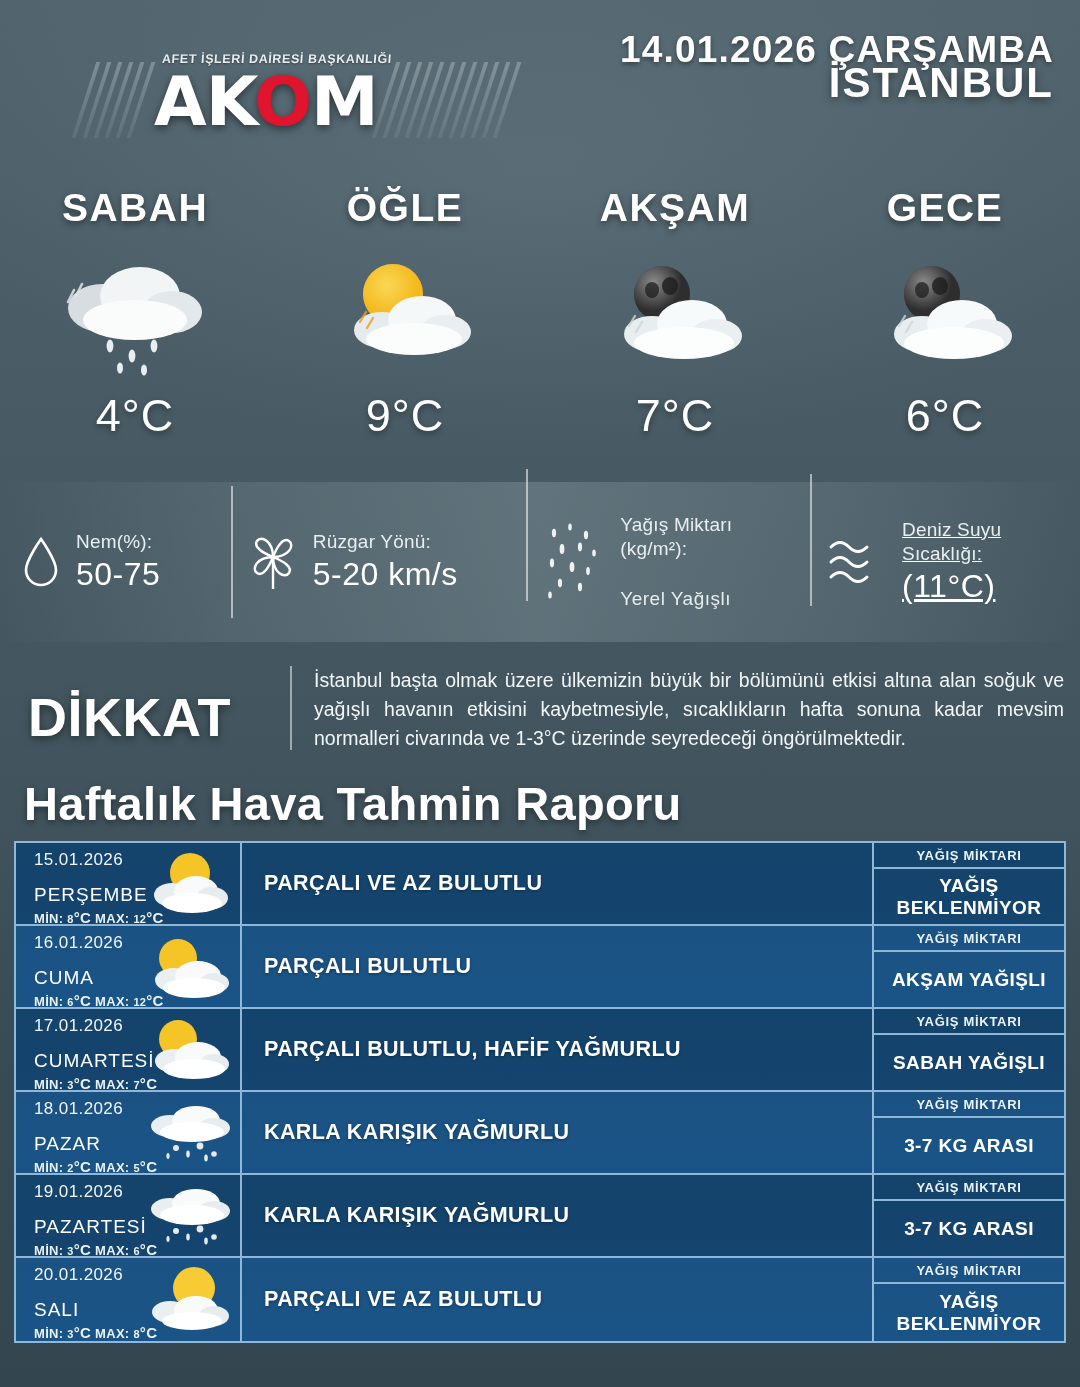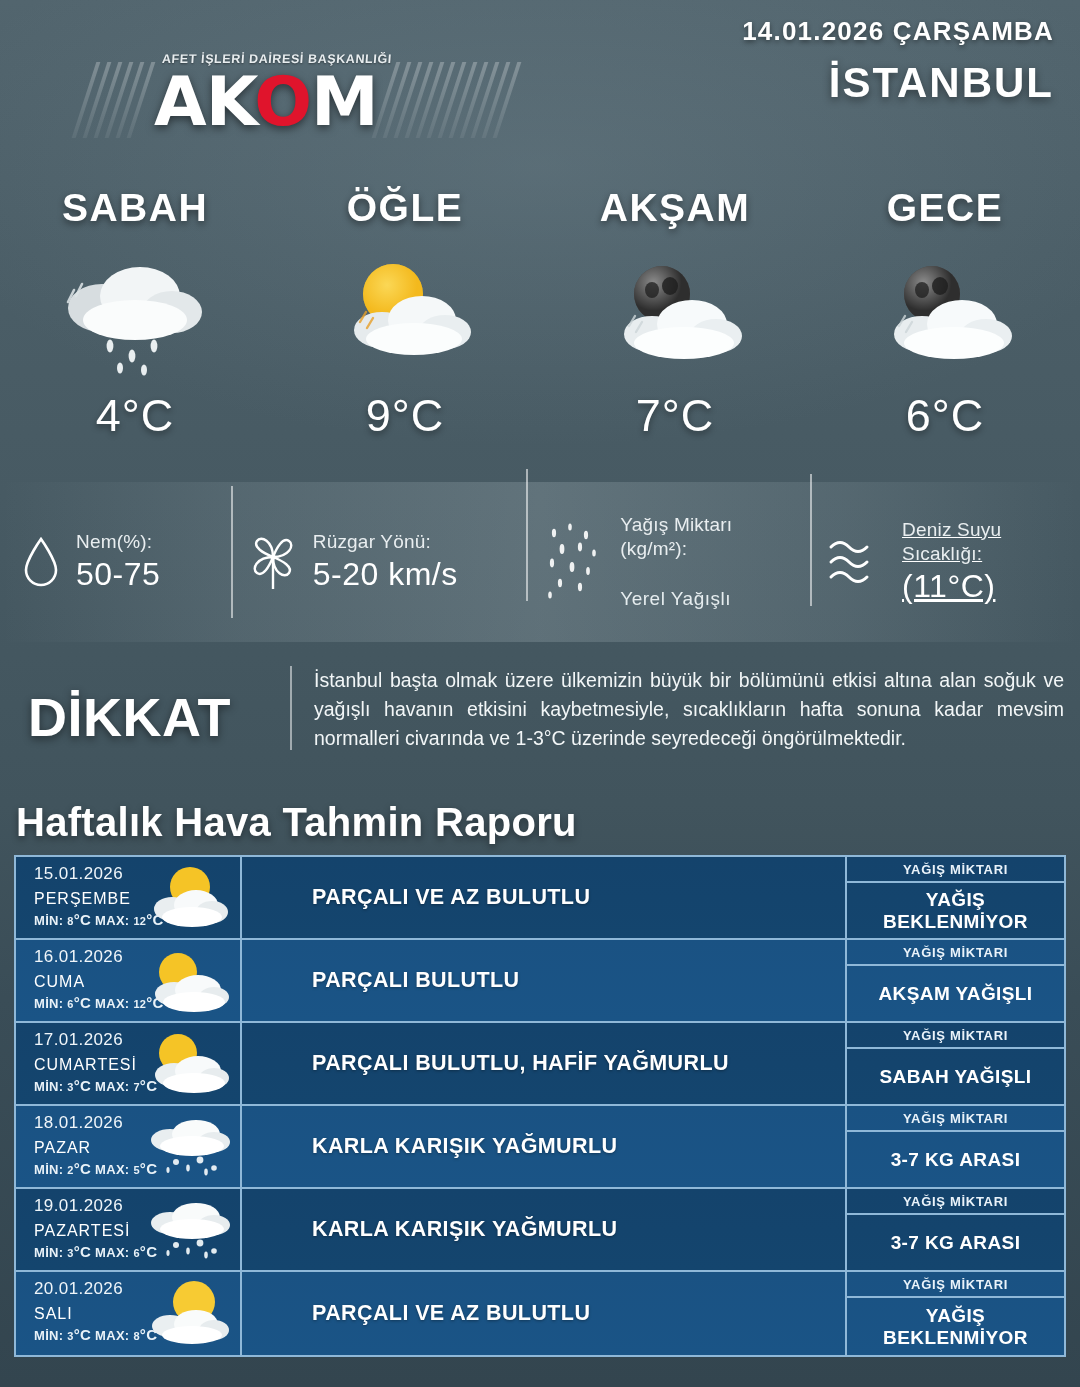--- a/index.html
+++ b/index.html
@@ -13,22 +13,22 @@
   }
   .page { position:relative; width:1080px; height:1387px;
     background:
       radial-gradient(ellipse 900px 400px at 50% 12%, rgba(120,140,150,0.30), rgba(0,0,0,0) 70%),
       linear-gradient(180deg,#52656e 0%,#4b5e67 18%,#465962 40%,#41545d 58%,#3a4d57 72%,#33454f 100%);
   }
 
   
   .header { position:relative; height:178px; }
   .hdr-date {
-    position:absolute; right:26px; top:16px;
-    font-size:26px; font-weight:bold; letter-spacing:1.2px;
+    position:absolute; right:26px; top:29px;
+    font-size:37px; font-weight:bold; letter-spacing:1.2px;
     text-shadow:0 2px 5px rgba(0,0,0,.45);
   }
   .hdr-city {
     position:absolute; right:26px; top:62px;
     font-size:42px; font-weight:bold; letter-spacing:2px;
     line-height:1; text-shadow:0 3px 8px rgba(0,0,0,.45);
   }
   .logo-wrap { position:absolute; left:84px; top:52px; width:580px; height:96px; }
   .stripes { position:absolute; top:10px; height:76px; display:flex; gap:7px; opacity:.35; }
   .stripes.left { left:0; }
@@ -85,44 +85,44 @@
   .dikkat { display:flex; align-items:flex-start; padding:22px 16px 18px 28px; height:128px; }
   .dikkat-title { font-size:54px; font-weight:bold; letter-spacing:.5px;
     width:262px; flex:none; padding-top:22px;
     text-shadow:0 3px 8px rgba(0,0,0,.45); }
   .dikkat-bar { width:2px; background:rgba(255,255,255,.5); align-self:stretch;
     margin:2px 22px 2px 0; flex:none; }
   .dikkat-text { font-size:19.5px; line-height:1.48; text-align:justify;
     color:#f2f6f7; padding-top:2px; }
 
   
-  .weekly-title { font-size:40px; font-weight:bold; letter-spacing:.3px;
-    padding:6px 0 10px 16px; text-shadow:0 3px 7px rgba(0,0,0,.4);margin-top:24px; }
+  .weekly-title { font-size:47px; font-weight:bold; letter-spacing:.3px;
+    padding:6px 0 10px 24px; text-shadow:0 3px 7px rgba(0,0,0,.4); }
   .table { margin:0 14px 6px 14px; border:2px solid #8fb8d8;
     background:#0f3a5f; }
   .trow { display:flex; height:83px; border-bottom:2px solid #8fb8d8; position:relative; }
   .trow:last-child { border-bottom:none; }
   .trow:nth-child(odd)  { background:linear-gradient(180deg,#14436c 0%,#14456e 100%); }
   .trow:nth-child(even) { background:linear-gradient(180deg,#1a5283 0%,#1a5486 100%); }
 
   .c-date { width:226px; border-right:2px solid #8fb8d8; position:relative;
     padding:7px 0 0 18px; }
   .d-date { font-size:17px; letter-spacing:.4px; color:#f0f6fa; }
-  .d-day  { font-size:16px; letter-spacing:1px; color:#ffffff; margin-top:6px; }
+  .d-day  { font-size:19px; letter-spacing:1px; color:#ffffff; margin-top:14px; }
   .d-temp { font-size:13px; letter-spacing:.3px; color:#e9f2f8; margin-top:3px; font-weight:bold; }
   .d-temp .num { font-size:11px; }
   .d-temp .deg { font-size:15px; }
   .row-icon { position:absolute; right:6px; top:4px; width:96px; height:74px; }
 
   .c-desc { flex:1; display:flex; align-items:center; padding-left:22px;
-    border-right:2px solid #8fb8d8;margin-left:48px; }
+    border-right:2px solid #8fb8d8; }
   .desc-txt { font-size:21.5px; font-weight:bold; letter-spacing:.4px; color:#ffffff;
     text-shadow:0 1px 3px rgba(0,0,0,.35); }
 
-  .c-prec { width:217px; display:flex; flex-direction:column; }
+  .c-prec { width:190px; display:flex; flex-direction:column; }
   .p-head { height:26px; display:flex; align-items:center; justify-content:center;
     font-size:13px; font-weight:bold; letter-spacing:.7px; color:#eaf3fa;
     border-bottom:2px solid #8fb8d8; }
   .p-val { flex:1; display:flex; align-items:center; justify-content:center;
     text-align:center; font-size:19px; font-weight:bold; letter-spacing:.4px;
     line-height:1.15; color:#ffffff; padding:0 6px;border-radius:19px; }
 </style>
 </head>
 <body>
 

